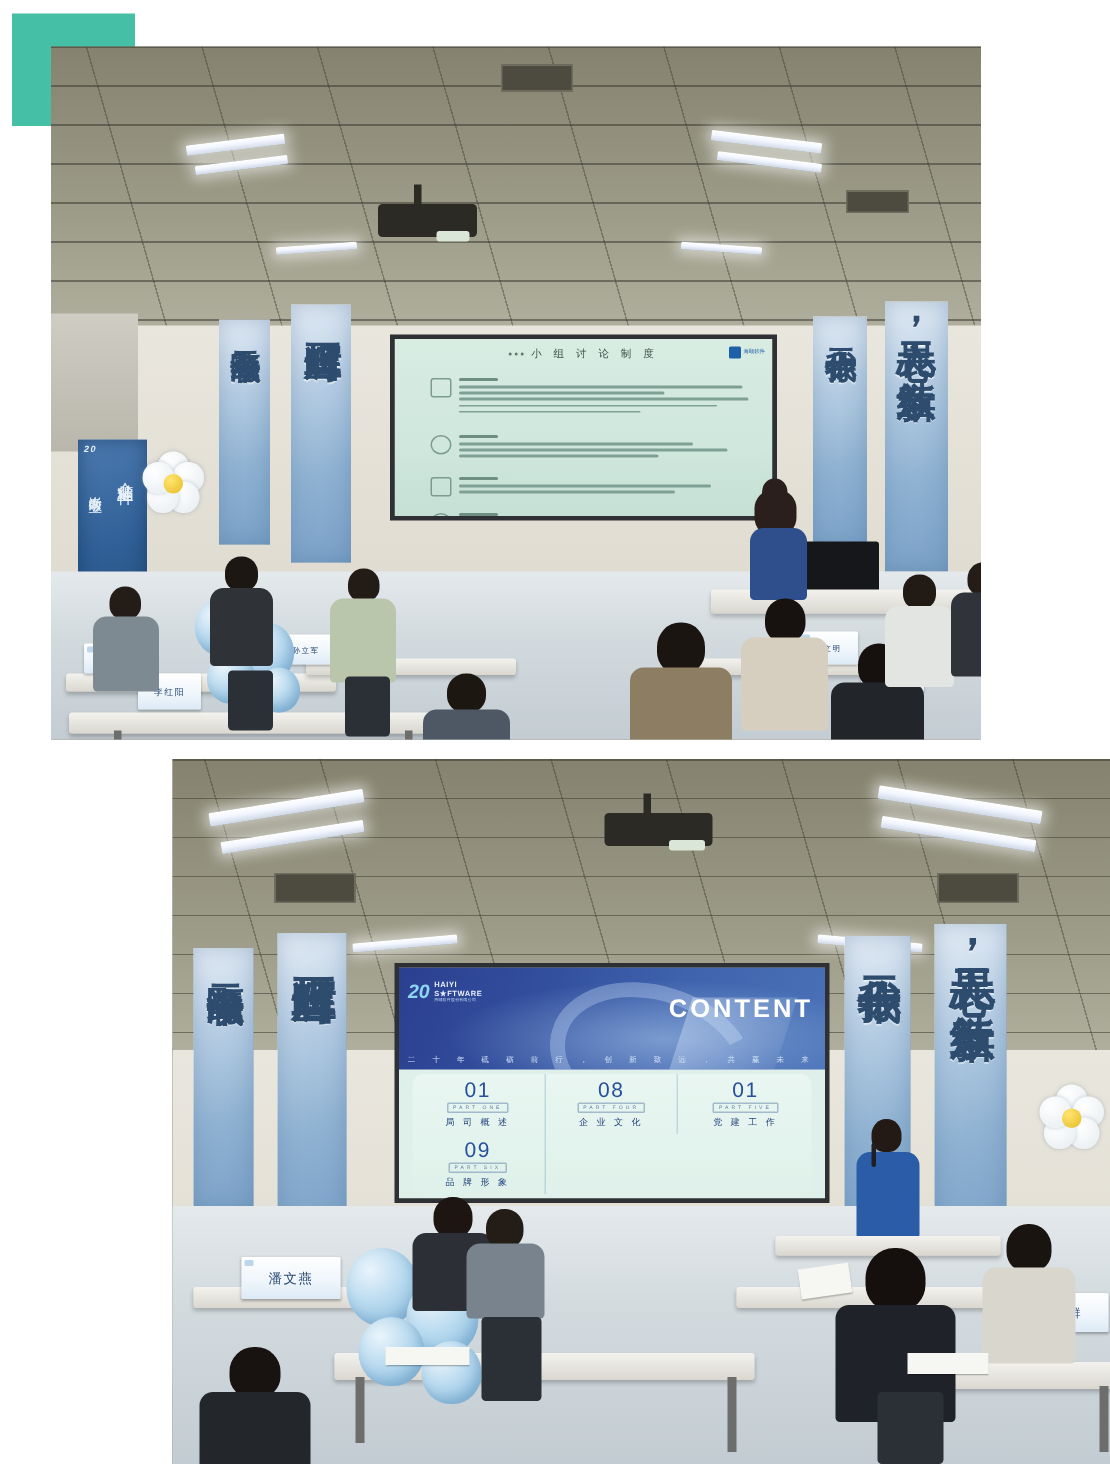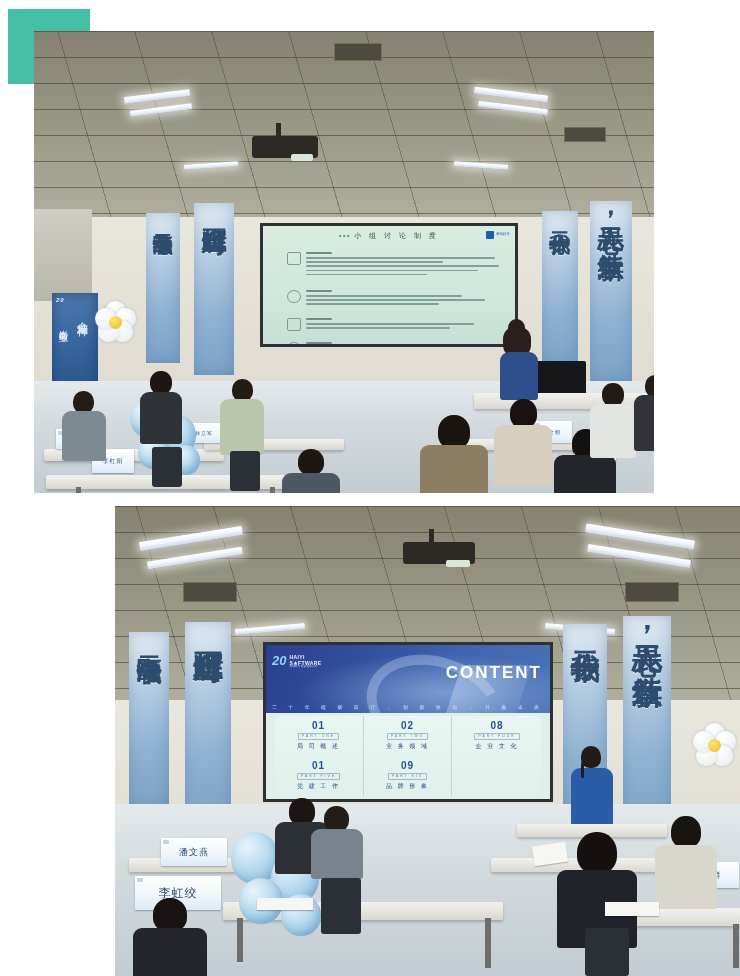--- a/index.html
+++ b/index.html
@@ -288,22 +288,22 @@
   .content-cell {
     display: flex;
     flex-direction: column;
     align-items: center;
     justify-content: center;
     gap: 2px;
     border-right: 1px solid rgba(120,160,190,0.35);
   }
   .content-cell:nth-child(3n) { border-right: none; }
   .content-num {
-    font-size: 10px;
-    font-weight: bold;
+    font-size: 14px;
+    font-weight: normal;
     color: #27509b;
     letter-spacing: 1px;
     line-height: 1;
   }
   .content-part {
     font-size: 3.4px;
     letter-spacing: 2px;
     color: #5f7fa8;
     border: 1px solid rgba(95,127,168,0.5);
     padding: 0.5px 3px;
@@ -712,25 +712,20 @@
 
             <div class="content-word">CONTENT</div>
             <div class="content-subtitle">二 十 年 砥 砺 前 行 ， 创 新 致 远 ， 共 赢 未 来</div>
           </div>
 
           <div class="slide-content-body">
             <div class="content-cell">
               <span class="content-num">01</span>
               <span class="content-part">PART ONE</span>
               <span class="content-label">局 司 概 述</span>
-            </div>
-            <div class="content-cell">
-              <span class="content-num">02</span>
-              <span class="content-part">PART TWO</span>
-              <span class="content-label">业 务 领 域</span>
             </div>
             <div class="content-cell">
               <span class="content-num">08</span>
               <span class="content-part">PART FOUR</span>
               <span class="content-label">企 业 文 化</span>
             </div>
             <div class="content-cell">
               <span class="content-num">01</span>
               <span class="content-part">PART FIVE</span>
               <span class="content-label">党 建 工 作</span>
@@ -782,23 +777,20 @@
     <div class="desk" style="left:108px; top:396px; width:280px; height:18px;"></div>
     <div class="desk" style="left:468px; top:402px; width:180px; height:18px;"></div>
     <div class="desk-leg" style="left:122px; top:412px; width:6px; height:44px;"></div>
     <div class="desk-leg" style="left:370px; top:412px; width:6px; height:50px;"></div>
     <div class="desk-leg" style="left:474px; top:418px; width:6px; height:46px;"></div>
     <div class="desk-leg" style="left:618px; top:418px; width:6px; height:44px;"></div>
 
     <div class="placard" style="left:46px; top:332px; width:66px; height:28px;">
       <span style="font-size:9px;">潘文燕</span>
     </div>
-    <div class="placard" style="left:20px; top:370px; width:86px; height:34px;">
-      <span style="font-size:12px;">李虹绞</span>
-    </div>
     <div class="placard" style="left:562px; top:356px; width:62px; height:26px;">
       <span style="font-size:8px;">周超群</span>
     </div>
 
     <div class="balloon" style="left:116px; top:326px; width:48px; height:52px;"></div>
     <div class="balloon" style="left:156px; top:346px; width:48px; height:52px;"></div>
     <div class="balloon" style="left:124px; top:372px; width:44px; height:46px;"></div>
     <div class="balloon" style="left:166px; top:388px; width:40px; height:42px;"></div>
 
     <div class="person" style="left:160px; top:292px; width:54px; height:72px;">

